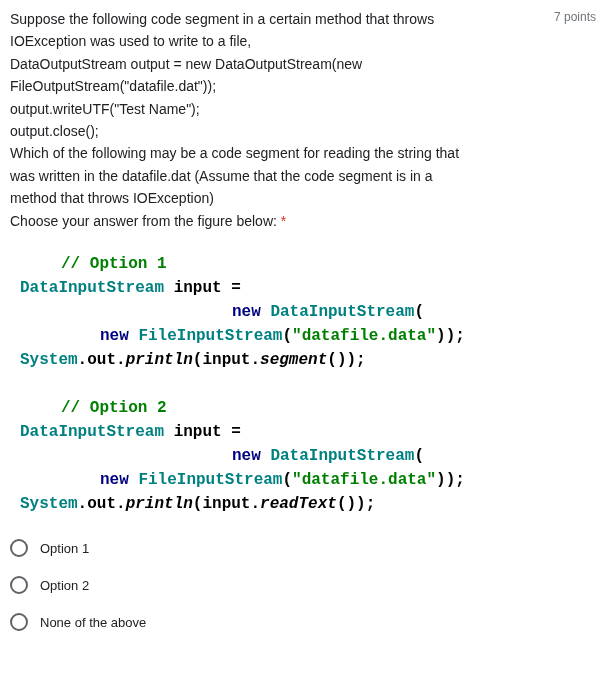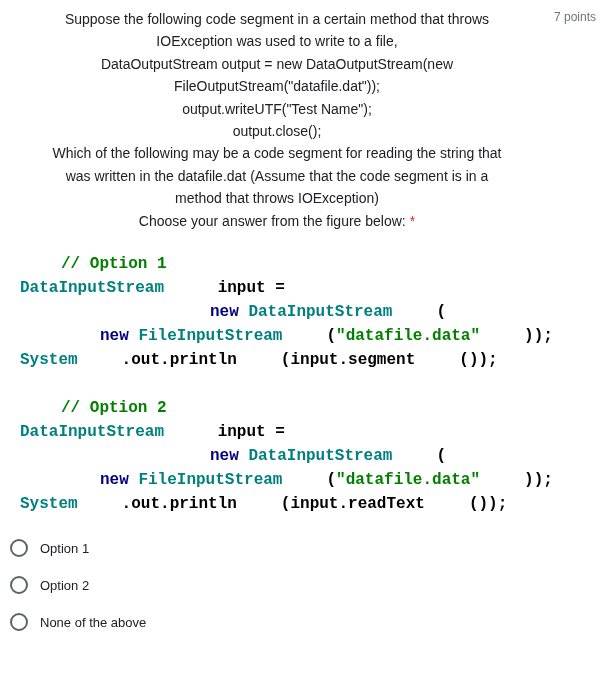--- a/index.html
+++ b/index.html
@@ -17,44 +17,43 @@
       line-height: 1.6;
     }
     .header {
       display: flex;
       justify-content: space-between;
       align-items: flex-start;
     }
     .question-text {
       flex: 1;
       padding-right: 10px;
-      text-align: center;
     }
     .points {
       font-size: 12px;
       color: #70757a;
       white-space: nowrap;
     }
     .required {
       color: #d93025;
     }
     .code-block {
       font-family: Consolas, 'Courier New', monospace;
       font-size: 16px;
       font-weight: bold;
       line-height: 1.5;
       margin: 20px 0 15px 0;
       padding-left: 10px;
     }
     .comment { color: #008000; margin-left: 41px; }
     .type { color: #008080; }
     .keyword { color: #000080; }
-    .method-italic { color: #000; }
+    .method-italic { color: #000; font-style: italic; }
     .string { color: #008000; }
-    .plain { color: #000; margin-left: 44px; }
+    .plain { color: #000; }
     .options {
       margin-top: 10px;
     }
     .option-row {
       display: flex;
       align-items: flex-start;
       padding: 8px 0;
       cursor: pointer;
     }
     .radio {

